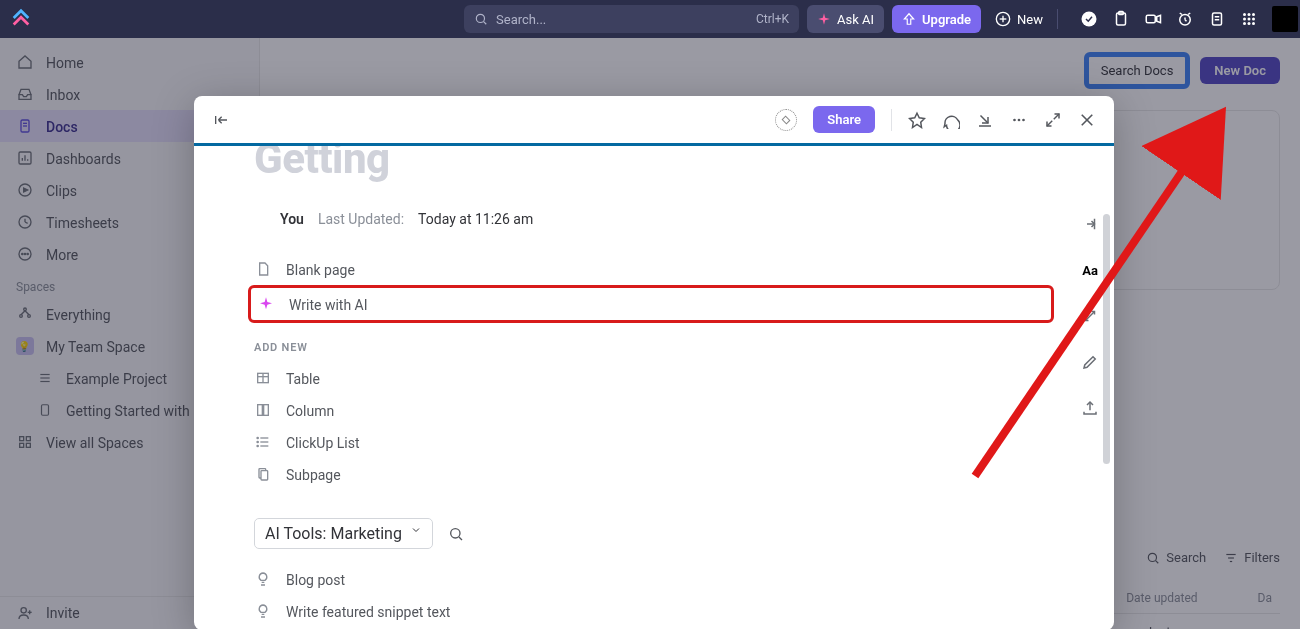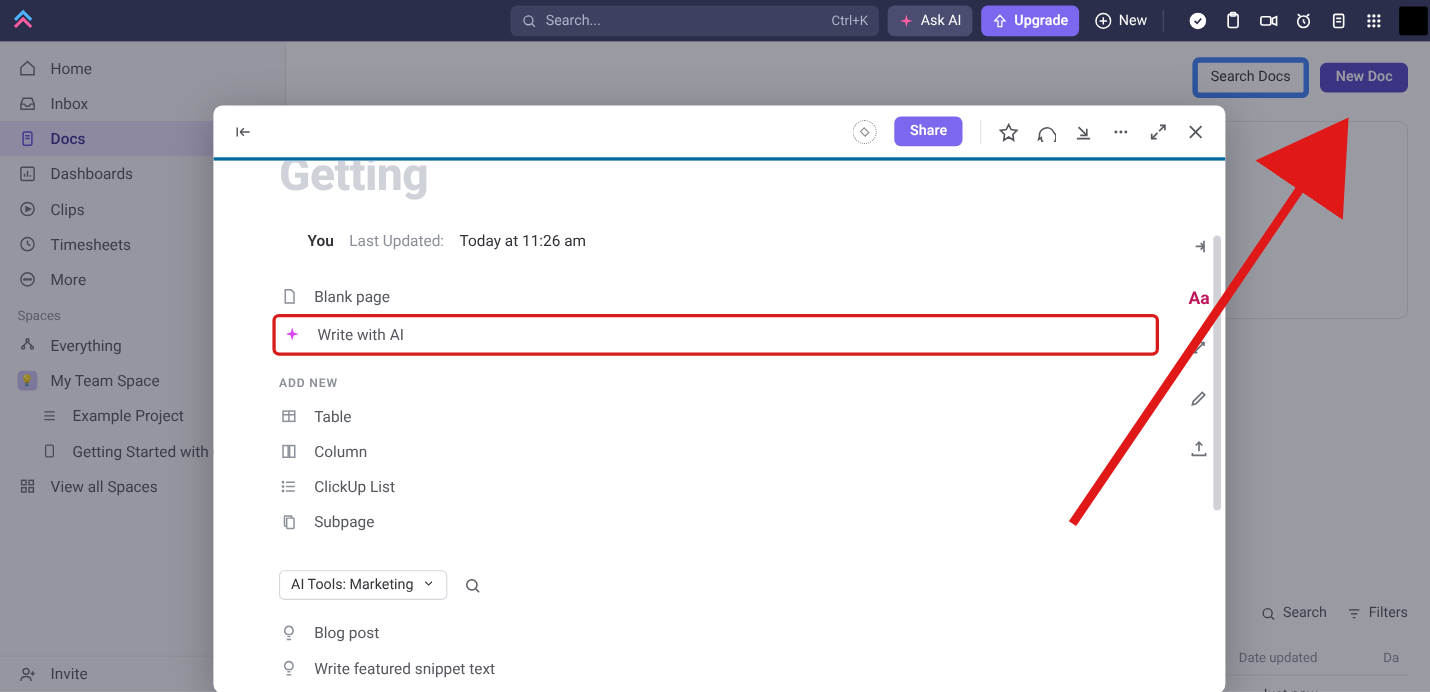--- a/index.html
+++ b/index.html
@@ -72,21 +72,21 @@
 .opt-list { margin-top: 26px; }
 .opt-item { display: flex; align-items: flex-end; gap: 14px; padding: 7px 0; font-size: 14px; color: #54575d; cursor: pointer; }
 .opt-icon { width: 18px; height: 18px; color: #8a8f98; display: flex; align-items: center; justify-content: center; flex-shrink: 0; }
 .opt-highlight { border: 3.5px solid #d81b1b; border-radius: 6px; padding: 4px 36px 4px 0; margin-left: -6px; }
 .opt-highlight .opt-item { padding: 3px 6px; }
 .ai-spark { color: #d946ef; }
 
 .sect-label { font-size: 11px; letter-spacing: 0.8px; color: #8a8f98; font-weight: 600; margin-top: 18px; margin-bottom: 8px; }
 
 .ai-tools-row { display: flex; align-items: center; gap: 14px; margin-top: 28px; }
-.ai-tools-dd { border: 1px solid #d3d6db; border-radius: 5px; padding: 5px 10px; font-size: 13px; color: #323338; display: flex; align-items: flex-start; gap: 8px; cursor: pointer; }
+.ai-tools-dd { border: 1px solid #d3d6db; border-radius: 5px; padding: 5px 10px; font-size: 16px; color: #323338; display: flex; align-items: flex-start; gap: 8px; cursor: pointer; }
 
 
 .arrow-svg { position: absolute; top: 50px; left: 955px; pointer-events: none; z-index: 50; }
 
 svg { display: block; }
 </style>
 </head>
 <body>
 
 <div class="topbar">
@@ -531,21 +531,21 @@
       </div>
 
       <div class="mb-right-rail">
         <span class="rail-icon">
             <svg width="18" height="18" viewBox="0 0 24 24" fill="none" stroke="currentColor" stroke-width="2">
               <line x1="8" y1="12" x2="18" y2="12"></line>
               <polyline points="14,8 18,12 14,16"></polyline>
               <line x1="18" y1="5" x2="18" y2="19"></line>
             </svg>
           </span>
-        <span class="rail-icon" style="font-weight:700;font-size:16px;color:#be185d;">Aa</span>
+        <span class="rail-icon" style="font-weight:700;font-size:13px;color:#000000;">Aa</span>
         <span class="rail-icon">
             <svg width="18" height="18" viewBox="0 0 24 24" fill="none" stroke="currentColor" stroke-width="2">
               <line x1="6" y1="18" x2="18" y2="6"></line>
               <polyline points="14,6 18,6 18,10"></polyline>
               <polyline points="10,18 6,18 6,14"></polyline>
             </svg>
           </span>
         <span class="rail-icon">
             <svg width="18" height="18" viewBox="0 0 24 24" fill="none" stroke="currentColor" stroke-width="2">
               <path d="M4 20 L8 19 L19 8 L16 5 L5 16 Z"></path>

